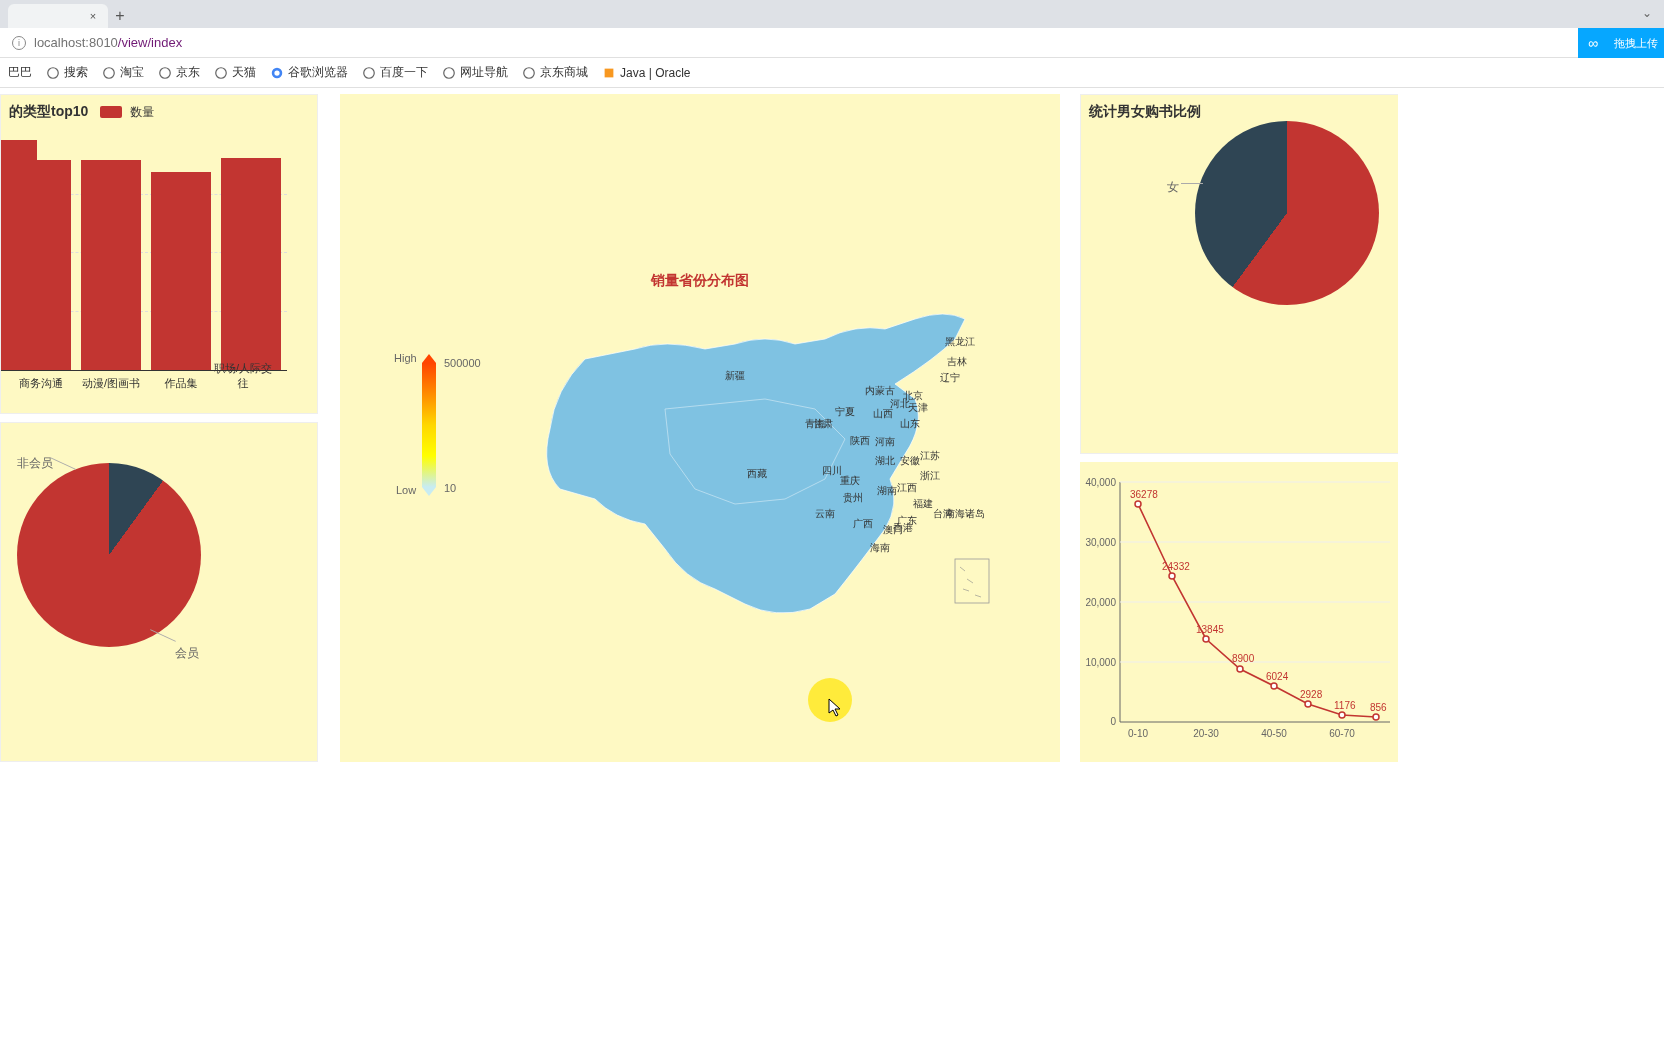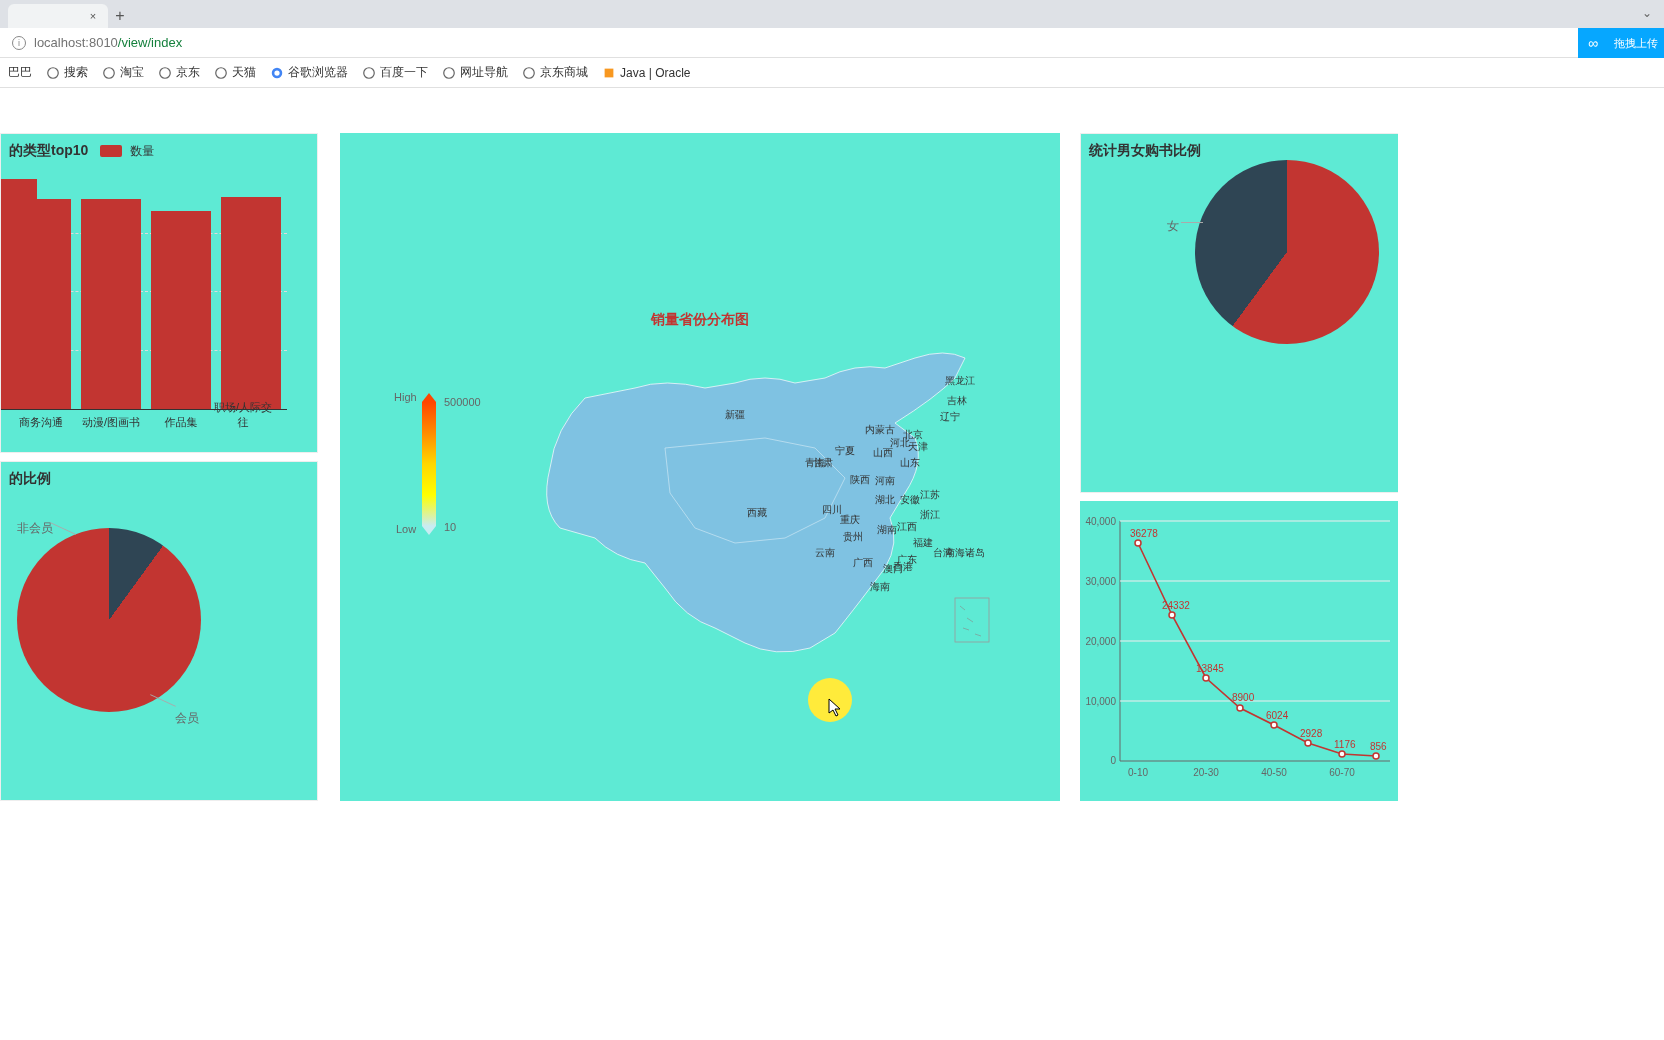--- a/index.html
+++ b/index.html
@@ -9,32 +9,32 @@
     .tab-strip { height: 28px; background: #dee1e6; display: flex; align-items: flex-end; padding-left: 8px; position: relative; }
     .tab { height: 24px; width: 100px; background: #f1f3f4; border-radius: 6px 6px 0 0; display: flex; align-items: center; justify-content: flex-end; padding: 0 8px; font-size: 11px; color: #555; }
     .tab-close { width: 14px; height: 14px; display: flex; align-items: center; justify-content: center; cursor: pointer; }
     .tab-add { width: 24px; height: 24px; display: flex; align-items: center; justify-content: center; font-size: 16px; color: #555; }
     .tab-strip .dd { position: absolute; right: 12px; top: 6px; font-size: 12px; color: #666; }
 
     .addr-bar { height: 30px; background: #fff; border-bottom: 1px solid #e0e0e0; display: flex; align-items: center; padding: 0 12px; gap: 8px; position: relative; }
     .info-icon { width: 14px; height: 14px; border: 1px solid #888; border-radius: 50%; font-size: 9px; color: #888; display: flex; align-items: center; justify-content: center; }
     .url { font-size: 13px; color: #333; }
     .url .host { color: #737373; }
-    .url .path { color: #15803d; }
+    .url .path { color: #701a75; }
     .ext-badge { position: absolute; right: 0; top: 0; height: 30px; display: flex; }
     .ext-icon { width: 30px; height: 30px; background: #06a7ff; color: #fff; display: flex; align-items: center; justify-content: center; font-size: 14px; }
     .ext-label { background: #06a7ff; color: #fff; font-size: 11px; padding: 0 6px; display: flex; align-items: center; }
 
     .bookmark-bar { height: 30px; background: #fff; border-bottom: 1px solid #e0e0e0; display: flex; align-items: center; padding: 0 8px; gap: 14px; font-size: 12px; color: #333; }
     .bm { display: flex; align-items: center; gap: 4px; cursor: pointer; }
     .bm svg { width: 14px; height: 14px; }
 
     
     .content { position: absolute; top: 88px; left: 0; right: 0; bottom: 0; }
-    .panel { position: absolute; background: #5eead4; border: 1px solid #eee; margin-top: 39px; }
+    .panel { position: absolute; background: #fef9c3; border: 1px solid #eee; }
     .panel-title { font-size: 14px; font-weight: bold; color: #333; padding: 8px 0 0 8px; }
 
     
     .p-bar { left: 0; top: 6px; width: 318px; height: 320px; }
     .legend-swatch { display: inline-block; width: 22px; height: 12px; background: #c23531; border-radius: 2px; vertical-align: middle; margin: 0 4px 0 8px; }
     .bar-area { position: relative; height: 260px; margin-top: 14px; }
     .bar-axis-line { position: absolute; left: 0; right: 30px; bottom: 24px; border-top: 1px solid #333; }
     .bar-grid { position: absolute; left: 0; right: 30px; border-top: 1px dashed #ddd; }
     .bar-grid.g1 { bottom: 83px; } 
     .bar-grid.g2 { bottom: 142px; }
@@ -186,21 +186,20 @@
       <div class="bar" style="left:150px;width:60px;height:198px"></div>
       <div class="bar" style="left:220px;width:60px;height:212px"></div>
       <div class="bar-label" style="left:10px">商务沟通</div>
       <div class="bar-label" style="left:80px">动漫/图画书</div>
       <div class="bar-label" style="left:150px">作品集</div>
       <div class="bar-label" style="left:212px">职场/人际交往</div>
     </div>
   </div>
 
   <div class="panel p-mem">
-    <div class="panel-title">的比例</div>
     <div class="pie-wrap">
       <div class="pie pie-mem"></div>
       <span class="lbl" style="left:16px;top:32px">非会员</span>
       <div class="lbl-line" style="left:48px;top:40px;width:28px;transform:rotate(25deg)"></div>
       <span class="lbl" style="left:174px;top:222px">会员</span>
       <div class="lbl-line" style="left:148px;top:212px;width:28px;transform:rotate(25deg)"></div>
     </div>
   </div>
 
   <div class="panel p-map" style="border:none">

